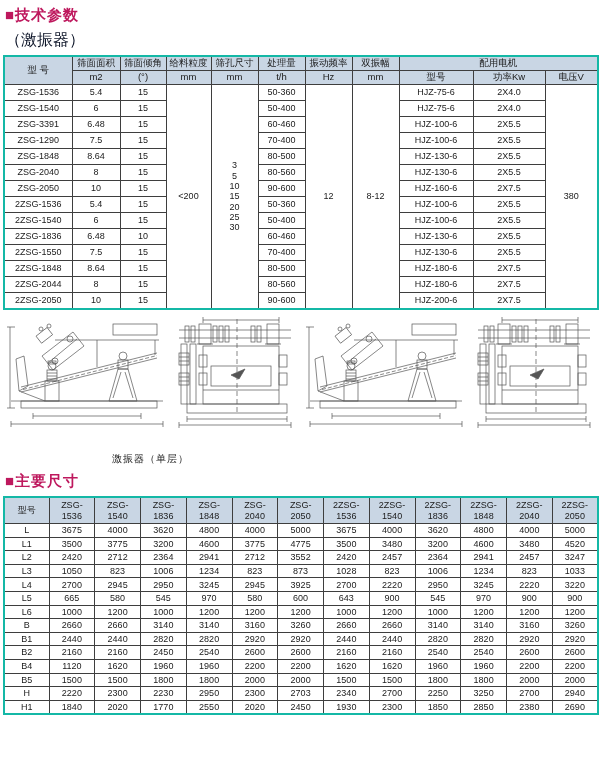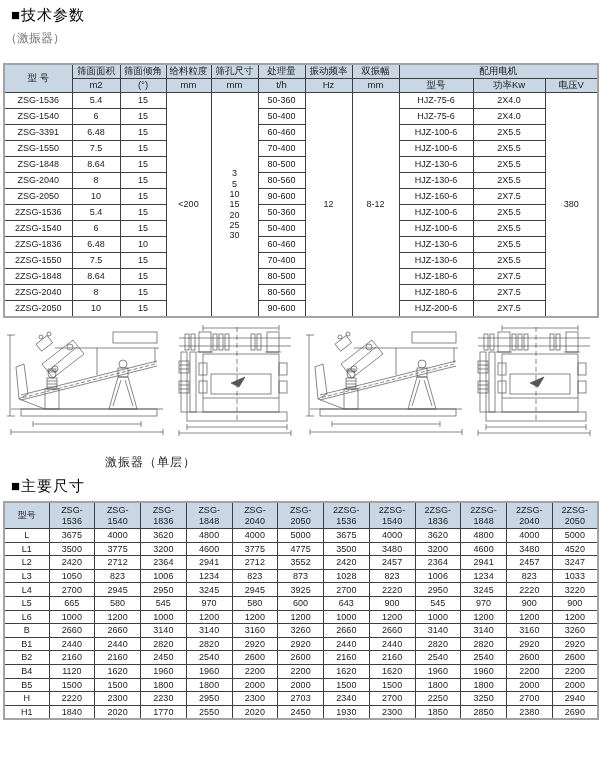--- a/index.html
+++ b/index.html
@@ -1,33 +1,33 @@
 <!DOCTYPE html>
 <html><head>
 <meta charset="utf-8">
 <style>
   html,body{margin:0;padding:0;background:#fff;width:600px;height:760px;overflow:hidden;
     font-family:"Liberation Sans","DejaVu Sans",sans-serif;color:#1a1a1a;}
   .page{padding:4px 3px 0 3px;}
-  .sec-title{font-size:15px;font-weight:normal;color:#000000;margin:2px 0 5px 8px;letter-spacing:1px;}
-  .subtitle{font-size:12px;color:#737373;margin:0 0 16px 2px;}
+  .sec-title{font-size:15px;font-weight:bold;color:#be185d;margin:2px 0 5px 2px;letter-spacing:1px;}
+  .subtitle{font-size:16px;color:#0f172a;margin:0 0 4px 2px;}
   table{border-collapse:collapse;table-layout:fixed;width:594px;}
-  #params-table, #dims-table{border:2px solid #a3a3a3;}
+  #params-table, #dims-table{border:2px solid #14b8a6;}
   #params-table th, #params-table td, #dims-table th, #dims-table td{
     border:1px solid #3e3e3e;font-size:9px;line-height:1.15;text-align:center;
     vertical-align:middle;padding:0;font-weight:normal;overflow:hidden;}
   #params-table thead th{background:#c9d6e4;height:13px;font-size:9.5px;}
   #params-table tbody td{height:15px;background:#fff;}
   #dims-table thead th{background:#c9d6e4;height:25px;}
   #dims-table tbody th{background:#fff;height:12.6px;}
   #dims-table tbody td{height:12.6px;background:#fff;}
   .pre{white-space:pre-line;}
   .drawings{display:flex;justify-content:space-between;margin:3px 0 0 0;width:594px;}
   figure{margin:0;width:295px;text-align:center;}
-  figcaption{font-size:12px;color:#222;margin-top:11px;letter-spacing:1px;}
+  figcaption{font-size:10px;color:#222;margin-top:17px;letter-spacing:1px;}
   .draw{display:block;margin:0 auto;}
   .sec2{margin-top:6px;}
 </style>
 </head>
 <body>
 
 <div class="page">
 
   <div class="sec-title">■技术参数</div>
   <div class="subtitle">（激振器）</div>
@@ -101,21 +101,21 @@
         </tr>
         <tr>
           <td>ZSG-3391</td>
           <td>6.48</td>
           <td>15</td>
           <td>60-460</td>
           <td>HJZ-100-6</td>
           <td>2X5.5</td>
         </tr>
         <tr>
-          <td>ZSG-1550</td>
+          <td>ZSG-1290</td>
           <td>7.5</td>
           <td>15</td>
           <td>70-400</td>
           <td>HJZ-100-6</td>
           <td>2X5.5</td>
         </tr>
         <tr>
           <td>ZSG-1848</td>
           <td>8.64</td>
           <td>15</td>
@@ -173,21 +173,21 @@
         </tr>
         <tr>
           <td>2ZSG-1848</td>
           <td>8.64</td>
           <td>15</td>
           <td>80-500</td>
           <td>HJZ-180-6</td>
           <td>2X7.5</td>
         </tr>
         <tr>
-          <td>2ZSG-2040</td>
+          <td>2ZSG-2044</td>
           <td>8</td>
           <td>15</td>
           <td>80-560</td>
           <td>HJZ-180-6</td>
           <td>2X7.5</td>
         </tr>
         <tr>
           <td>2ZSG-2050</td>
           <td>10</td>
           <td>15</td>

